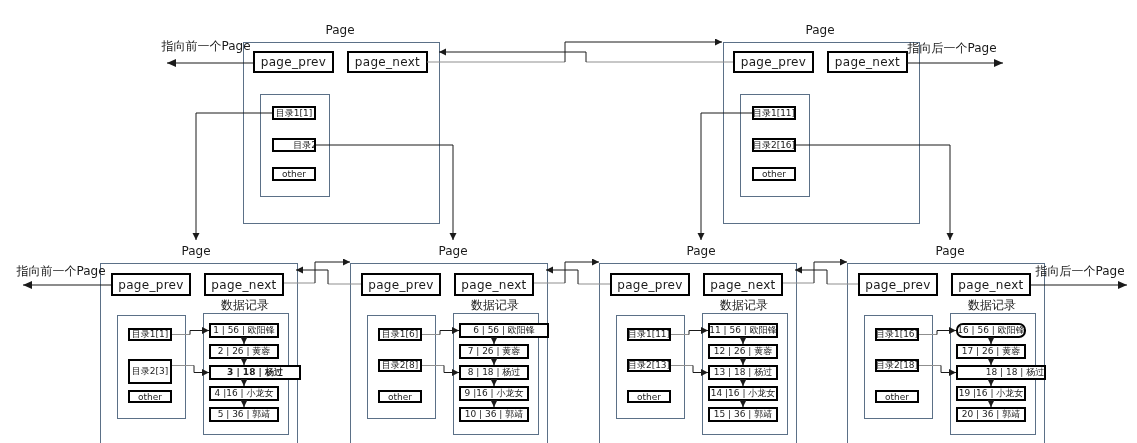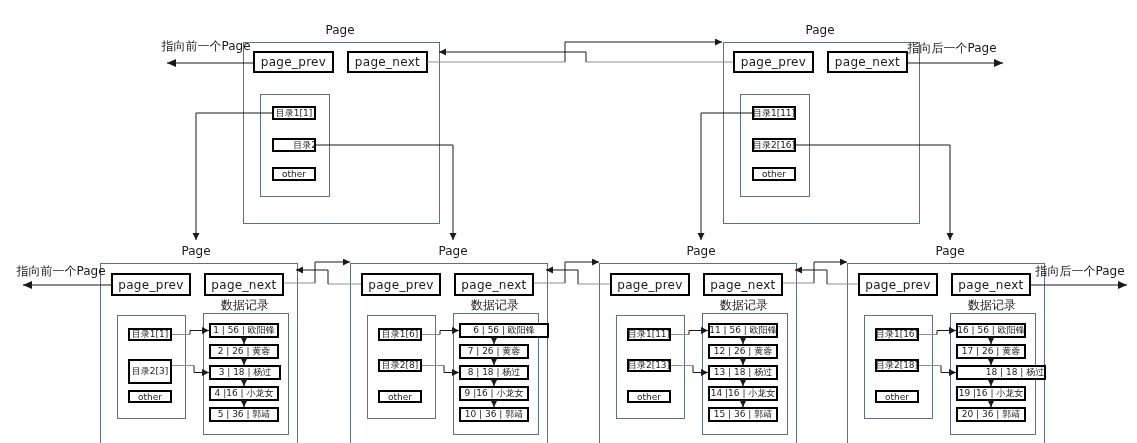--- a/index.html
+++ b/index.html
@@ -119,21 +119,21 @@
     <div class="ibox pbox" style="left: 111px; top: 273px; width: 80px; height: 23px;">page_prev</div>
     <div class="ibox pbox" style="left: 204px; top: 273px; width: 80px; height: 23px;">page_next</div>
     <div class="lbl" style="left: 205px; top: 300px; width: 80px;">数据记录</div>
     <div class="rec-outer" style="left: 203px; top: 313px; width: 84px; height: 120px;"></div>
     <div class="dir-outer" style="left: 117px; top: 315px; width: 67px; height: 102px;"></div>
     <div class="ibox dbox" style="left: 128px; top: 328px; width: 44px; height: 13px;">目录1[1]</div>
     <div class="ibox dbox" style="left: 128px; top: 359px; width: 44px; height: 25px;">目录2[3]</div>
     <div class="ibox dbox" style="left: 128px; top: 390px; width: 44px; height: 13px;">other</div>
     <div class="ibox rbox" style="left: 209px; top: 323px; width: 70px; height: 15px;">1 | 56 | 欧阳锋</div>
     <div class="ibox rbox" style="left: 209px; top: 344px; width: 70px; height: 15px;">2 | 26 | 黄蓉</div>
-    <div class="ibox rbox" style="left: 209px; top: 365px; width: 72px; height: 15px;">3 | 18 | 杨过</div>
+    <div class="ibox rbox" style="left: 209px; top: 365px; width: 92px; height: 15px; font-weight: bold;">3 | 18 | 杨过</div>
     <div class="ibox rbox" style="left: 209px; top: 386px; width: 70px; height: 15px;">4 |16 | 小龙女</div>
     <div class="ibox rbox" style="left: 209px; top: 407px; width: 70px; height: 15px;">5 | 36 | 郭靖</div>
     <div class="lbl" style="left: 423px; top: 246px; width: 60px;">Page</div>
     <div class="page-outer" style="left: 350px; top: 263px; width: 196px; height: 183px;"></div>
     <div class="ibox pbox" style="left: 361px; top: 273px; width: 80px; height: 23px;">page_prev</div>
     <div class="ibox pbox" style="left: 454px; top: 273px; width: 80px; height: 23px;">page_next</div>
     <div class="lbl" style="left: 455px; top: 300px; width: 80px;">数据记录</div>
     <div class="rec-outer" style="left: 453px; top: 313px; width: 84px; height: 120px;"></div>
     <div class="dir-outer" style="left: 367px; top: 315px; width: 67px; height: 102px;"></div>
     <div class="ibox dbox" style="left: 378px; top: 328px; width: 44px; height: 13px;">目录1[6]</div>
@@ -162,18 +162,18 @@
     <div class="lbl" style="left: 920px; top: 246px; width: 60px;">Page</div>
     <div class="page-outer" style="left: 847px; top: 263px; width: 196px; height: 183px;"></div>
     <div class="ibox pbox" style="left: 858px; top: 273px; width: 80px; height: 23px;">page_prev</div>
     <div class="ibox pbox" style="left: 951px; top: 273px; width: 80px; height: 23px;">page_next</div>
     <div class="lbl" style="left: 952px; top: 300px; width: 80px;">数据记录</div>
     <div class="rec-outer" style="left: 950px; top: 313px; width: 84px; height: 120px;"></div>
     <div class="dir-outer" style="left: 864px; top: 315px; width: 67px; height: 102px;"></div>
     <div class="ibox dbox" style="left: 875px; top: 328px; width: 44px; height: 13px;">目录1[16]</div>
     <div class="ibox dbox" style="left: 875px; top: 359px; width: 44px; height: 13px;">目录2[18]</div>
     <div class="ibox dbox" style="left: 875px; top: 390px; width: 44px; height: 13px;">other</div>
-    <div class="ibox rbox" style="left: 956px; top: 323px; width: 70px; height: 15px;">16 | 56 | 欧阳锋</div>
+    <div class="ibox rbox" style="left: 956px; top: 323px; width: 70px; height: 15px; border-radius: 7px;">16 | 56 | 欧阳锋</div>
     <div class="ibox rbox" style="left: 956px; top: 344px; width: 70px; height: 15px;">17 | 26 | 黄蓉</div>
     <div class="ibox rbox" style="left: 956px; top: 365px; width: 90px; height: 15px; padding-left: 28px;">18 | 18 | 杨过</div>
     <div class="ibox rbox" style="left: 956px; top: 386px; width: 70px; height: 15px;">19 |16 | 小龙女</div>
     <div class="ibox rbox" style="left: 956px; top: 407px; width: 70px; height: 15px;">20 | 36 | 郭靖</div>
   </div>
 
 </body></html>

